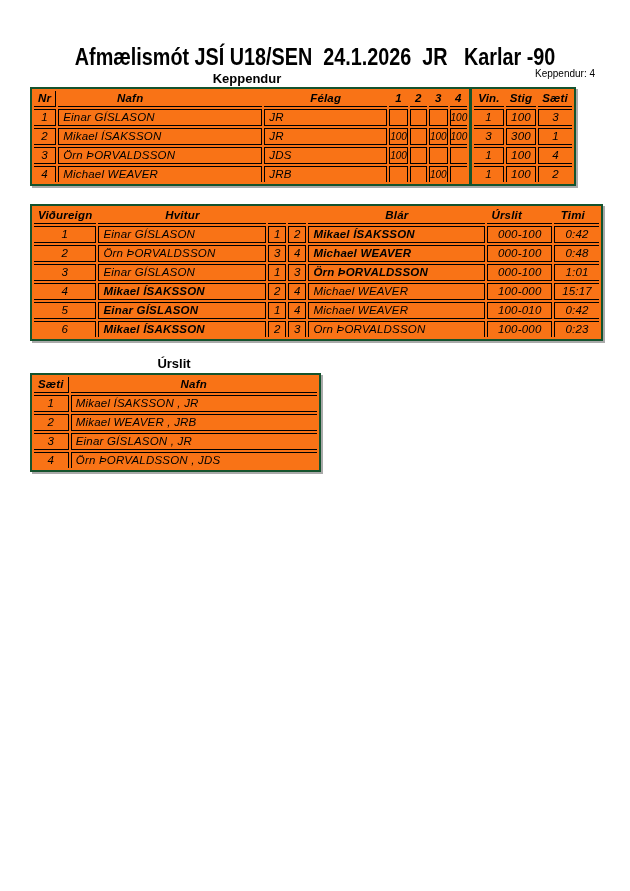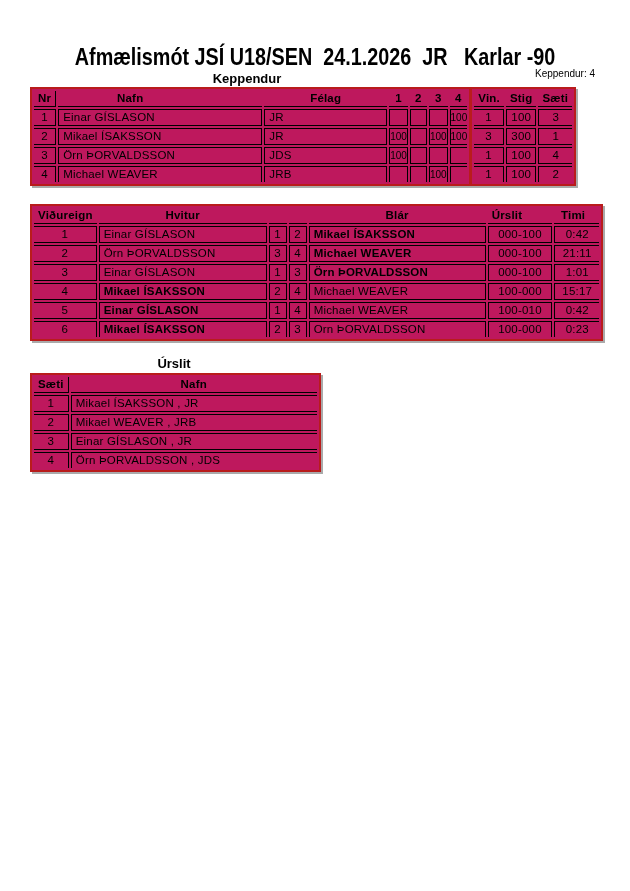--- a/index.html
+++ b/index.html
@@ -28,24 +28,25 @@
   }
   .count-label {
     position:absolute;
     left:535px; top:68px;
     font-size:10px; white-space:nowrap;
   }
   .tbl-wrap { position:absolute; display:flex; align-items:flex-start; }
   table.t {
     border-collapse:separate;
     border-spacing:2px;
-    border:2px solid #b91c1c;
+    border:2px solid #14532d;
     table-layout:fixed;
-    background:#be185d;
+    background:#f97316;
     box-shadow:2px 2px 0 #aaaaaa;
+    font-style:italic;
   }
   table.t.joined { margin-left:-1px; box-shadow:2px 2px 0 #aaaaaa; }
   .t td, .t th {
     border:1px solid #000;
     height:15px;
     box-sizing:border-box;
     padding:0 4px;
     font-size:11.5px; line-height:15px;
     letter-spacing:0.2px;
     white-space:nowrap;
@@ -211,21 +212,21 @@
         <td class="ctr">000-100</td>
         <td class="ctr">0:42</td>
       </tr>
       <tr>
         <td class="ctr">2</td>
         <td>Örn ÞORVALDSSON</td>
         <td class="ctr">3</td>
         <td class="ctr">4</td>
         <td class="bold">Michael WEAVER</td>
         <td class="ctr">000-100</td>
-        <td class="ctr">21:11</td>
+        <td class="ctr">0:48</td>
       </tr>
       <tr>
         <td class="ctr">3</td>
         <td>Einar GÍSLASON</td>
         <td class="ctr">1</td>
         <td class="ctr">3</td>
         <td class="bold">Örn ÞORVALDSSON</td>
         <td class="ctr">000-100</td>
         <td class="ctr">1:01</td>
       </tr>

